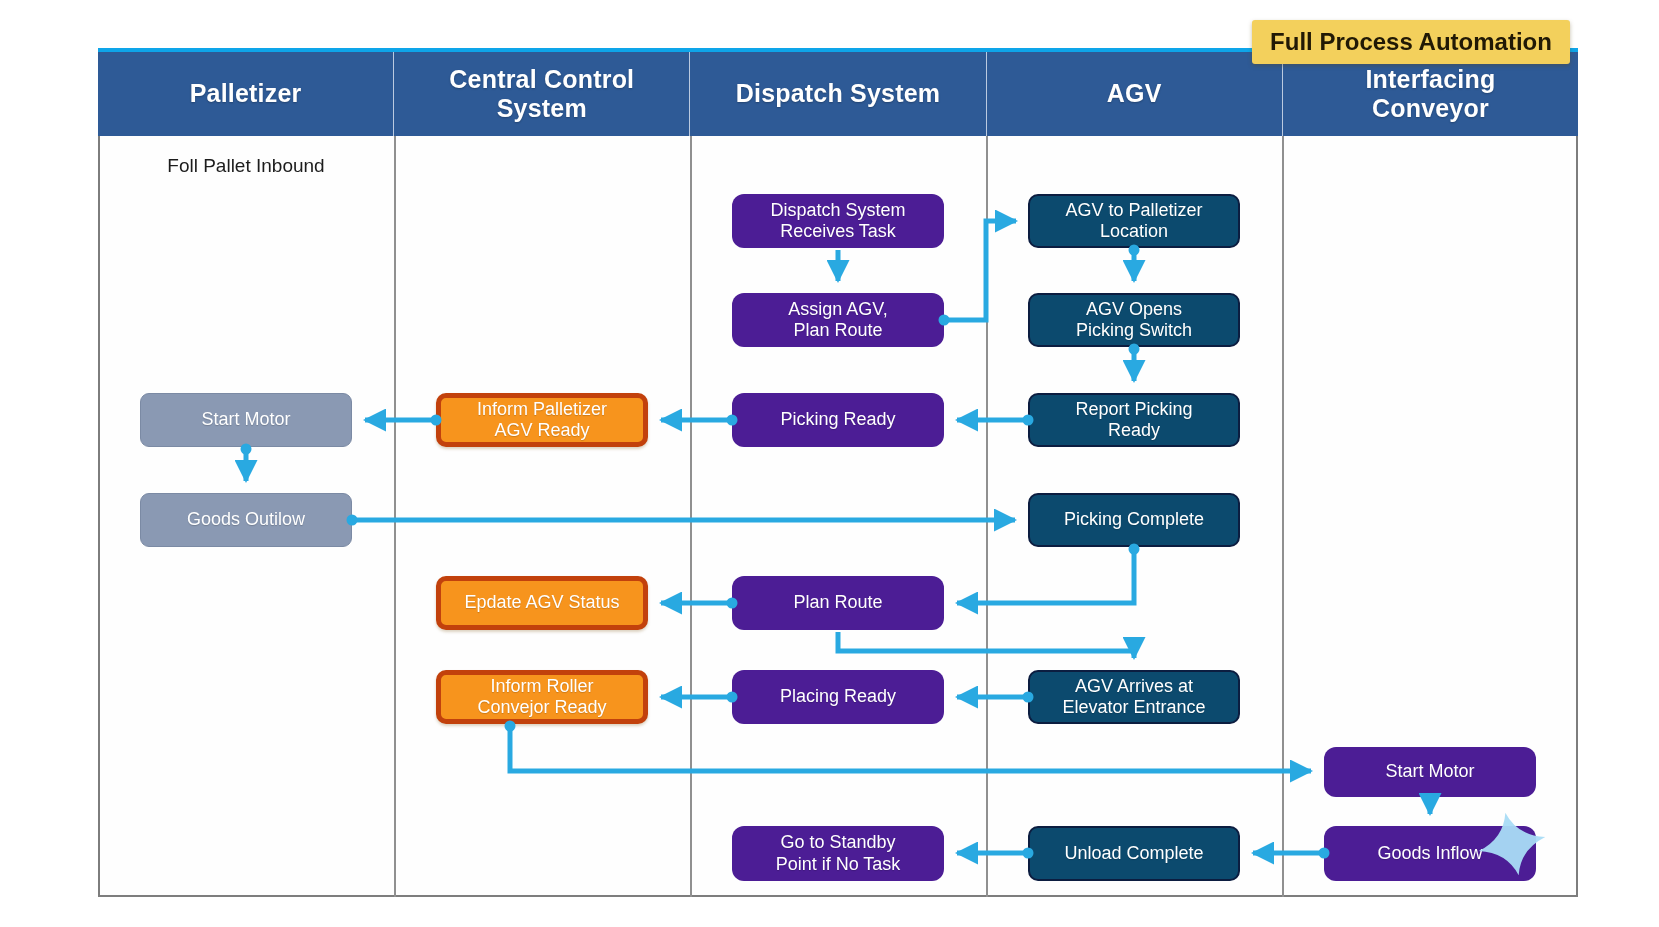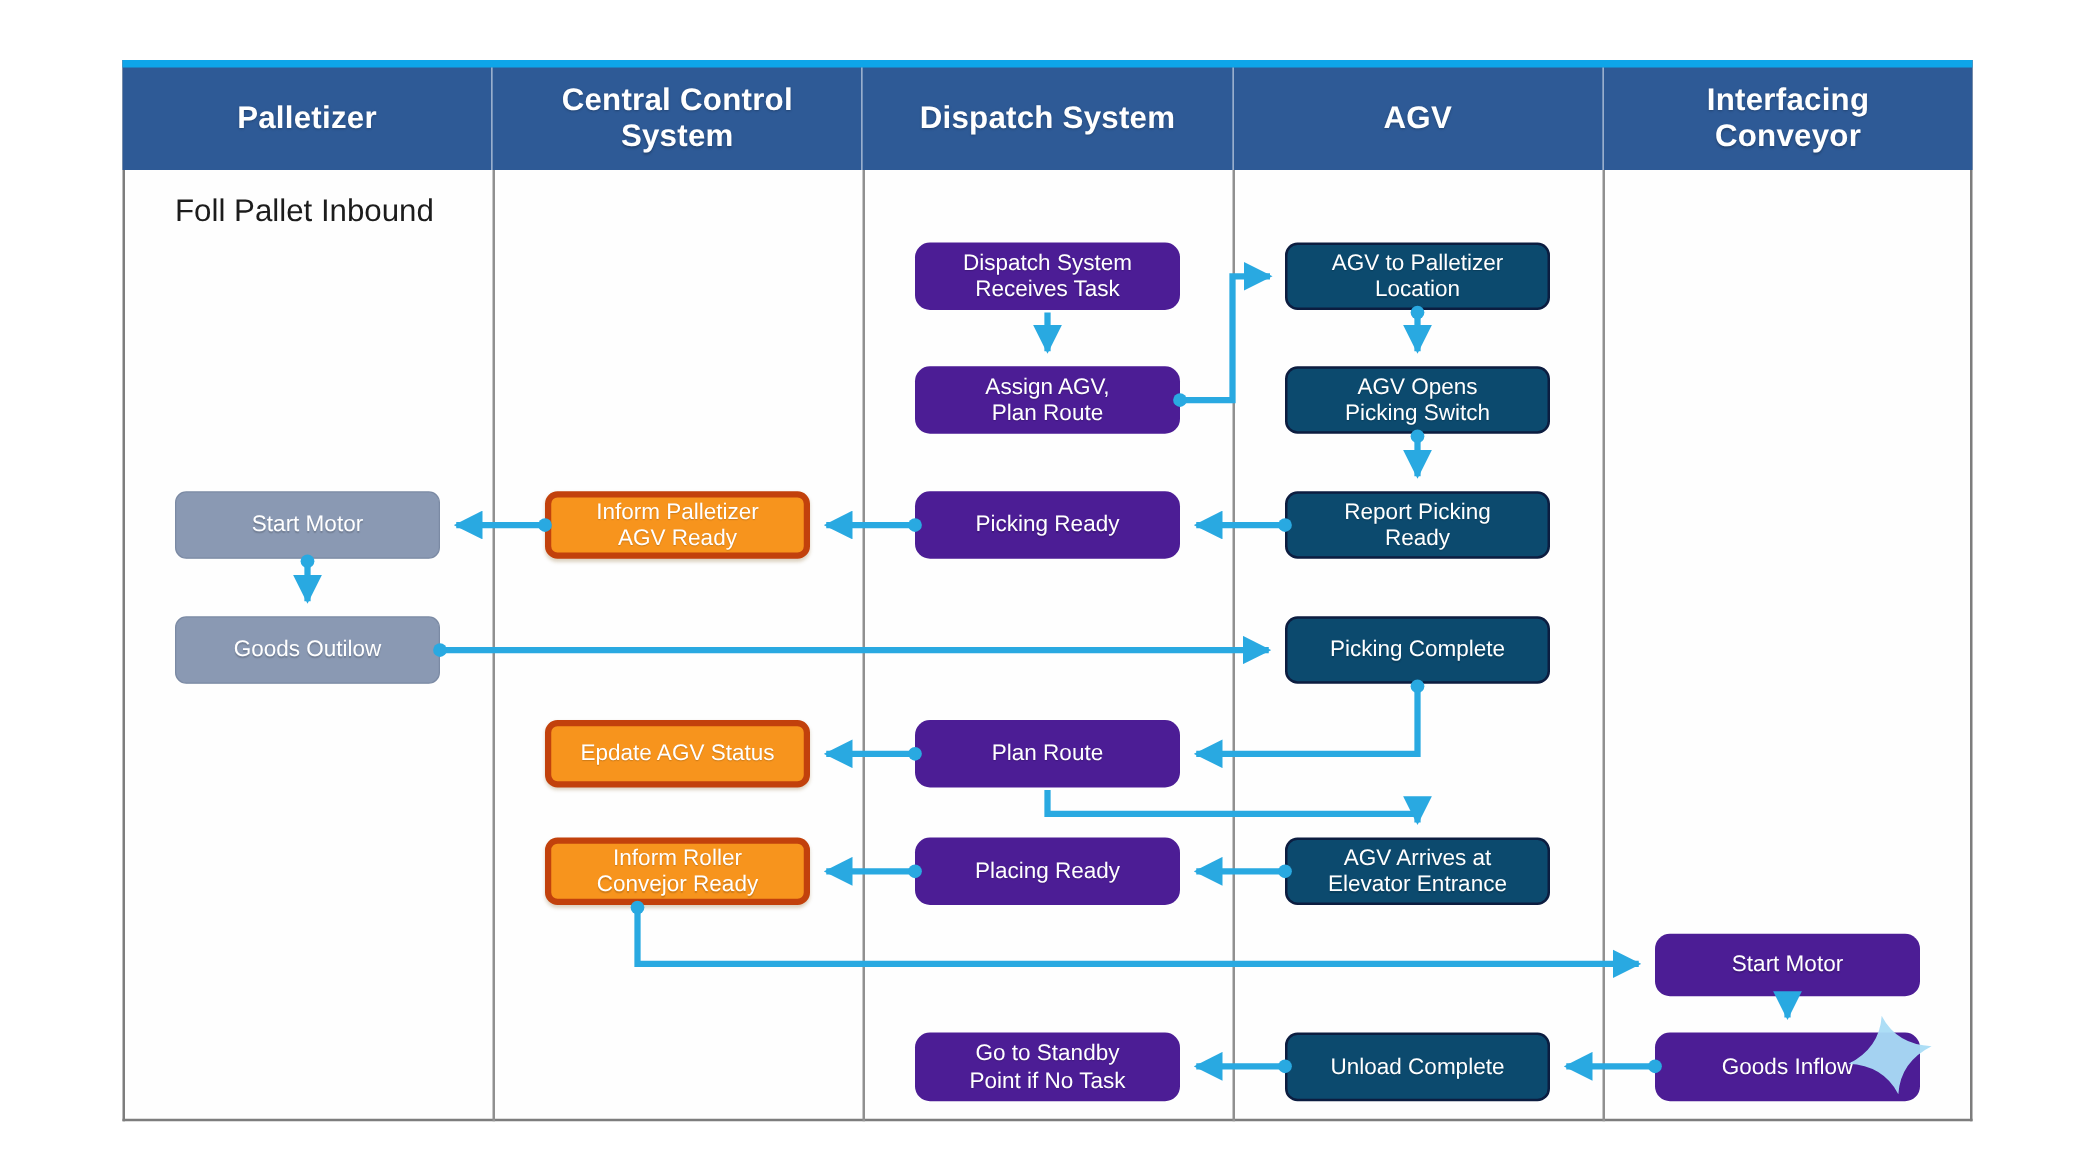--- a/index.html
+++ b/index.html
@@ -4,39 +4,39 @@
 <style>
   html,body{margin:0;padding:0;background:#ffffff;}
   body{font-family:"Liberation Sans","DejaVu Sans",sans-serif;}
   #stage{position:relative;width:1659px;height:927px;background:#ffffff;overflow:hidden;}
 
   
   #table-frame{position:absolute;left:98px;top:48px;width:1480px;height:849px;
     border-left:2px solid #7d7d7d;border-right:2px solid #7d7d7d;border-bottom:2px solid #7d7d7d;
     box-sizing:border-box;background:#fefefe;}
   #header-row{position:absolute;left:98px;top:48px;width:1480px;height:88px;display:flex;
-    background:#2e5a96;box-sizing:border-box;border-top:6px solid #0ea5e9;}
+    background:#2e5a96;box-sizing:border-box;border-top:4px solid #0ea5e9;}
   .lane-header{flex:1 1 0;display:flex;align-items:center;justify-content:center;
     border-right:1px solid rgba(235,240,248,0.75);}
   .lane-header:last-child{border-right:none;}
   .lane-header span{display:block;max-width:230px;text-align:center;color:#ffffff;
     font-size:25px;font-weight:700;line-height:1.18;letter-spacing:0.2px;
     text-shadow:0 1px 2px rgba(0,0,0,0.25);}
   .lane-sep{position:absolute;top:136px;width:2px;height:761px;background:#909090;}
   #sep-1{left:394px;} #sep-2{left:690px;} #sep-3{left:986px;} #sep-4{left:1282px;}
 
   
   #badge{position:absolute;left:1252px;top:20px;width:318px;height:44px;background:#f3d05c;
     border-radius:3px;display:flex;align-items:center;justify-content:center;z-index:6;
     box-shadow:0 2px 4px rgba(90,70,20,0.35);}
   #badge span{color:#211905;font-size:24px;font-weight:700;}
 
   
-  #note{position:absolute;left:140px;top:155px;width:212px;text-align:left;
-    color:#1c1c1c;font-size:25px;font-weight:400;z-index:3;}
+  #note{position:absolute;left:140px;top:155px;width:212px;text-align:center;
+    color:#1c1c1c;font-size:19px;font-weight:400;z-index:3;}
 
   
   .node{position:absolute;display:flex;align-items:center;justify-content:center;
     text-align:center;color:#ffffff;font-size:18px;font-weight:500;line-height:1.18;
     z-index:3;box-sizing:border-box;padding:0 12px;
     text-shadow:0 1px 1px rgba(0,0,0,0.18);}
   .c-blue{background:#4c1d95;border-radius:12px;}
   .c-navy{background:#0c4a6e;border:2px solid #0c1d40;border-radius:10px;}
   .c-orange{background:#f7941d;border:5px solid #c2410c;border-radius:10px;
     box-shadow:0 2px 3px rgba(120,80,10,0.25);}
@@ -93,20 +93,23 @@
       <span>Dispatch System</span>
     </div>
     <div class="lane-header">
       <span>AGV</span>
     </div>
     <div class="lane-header">
       <span>Interfacing Conveyor</span>
     </div>
   </div>
 
+  <div id="badge">
+    <span>Full Process Automation</span>
+  </div>
 
   <div id="note">Foll Pallet Inbound</div>
 
   <div class="node c-blue" id="n-dispatch-receives">
       <span>Dispatch System Receives Task</span>
     </div>
   <div class="node c-navy" id="n-agv-to-palletizer">
       <span>AGV to Palletizer Location</span>
     </div>
   <div class="node c-blue w-sm" id="n-assign-agv">

